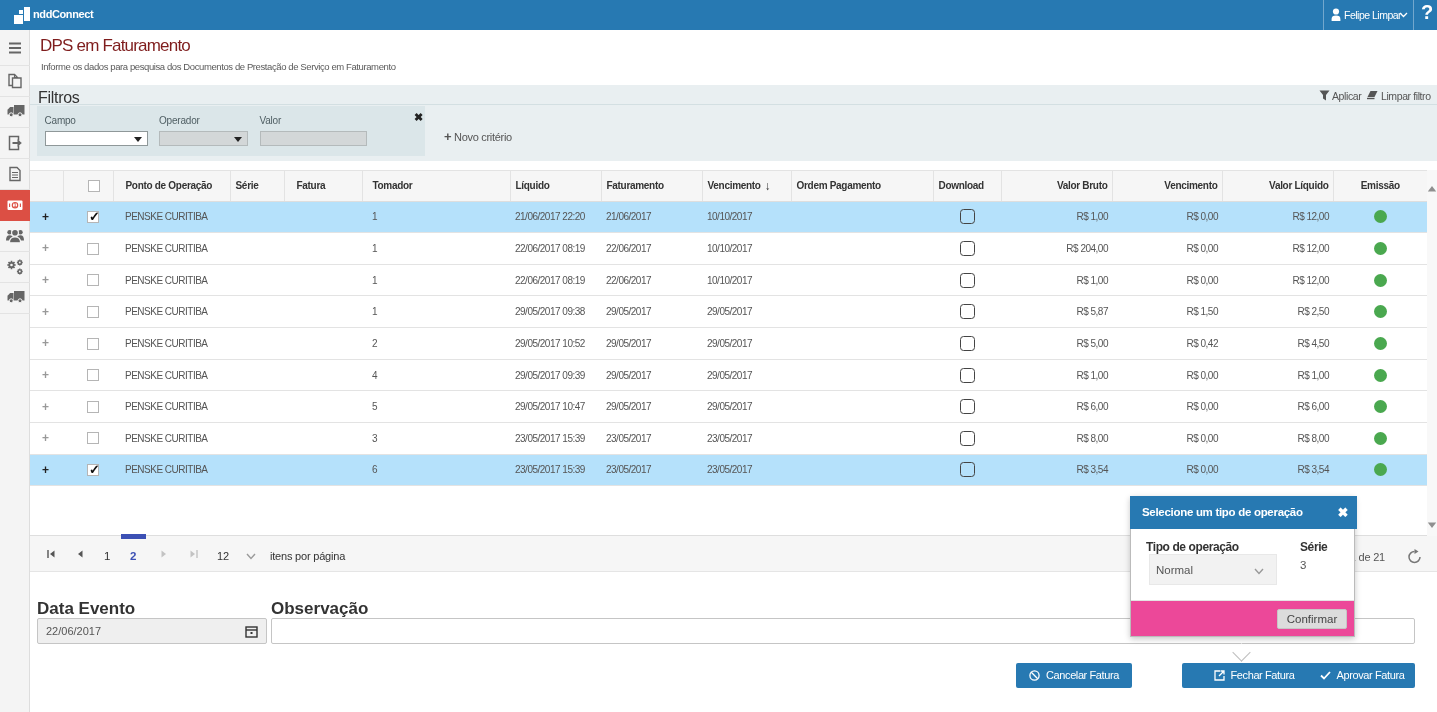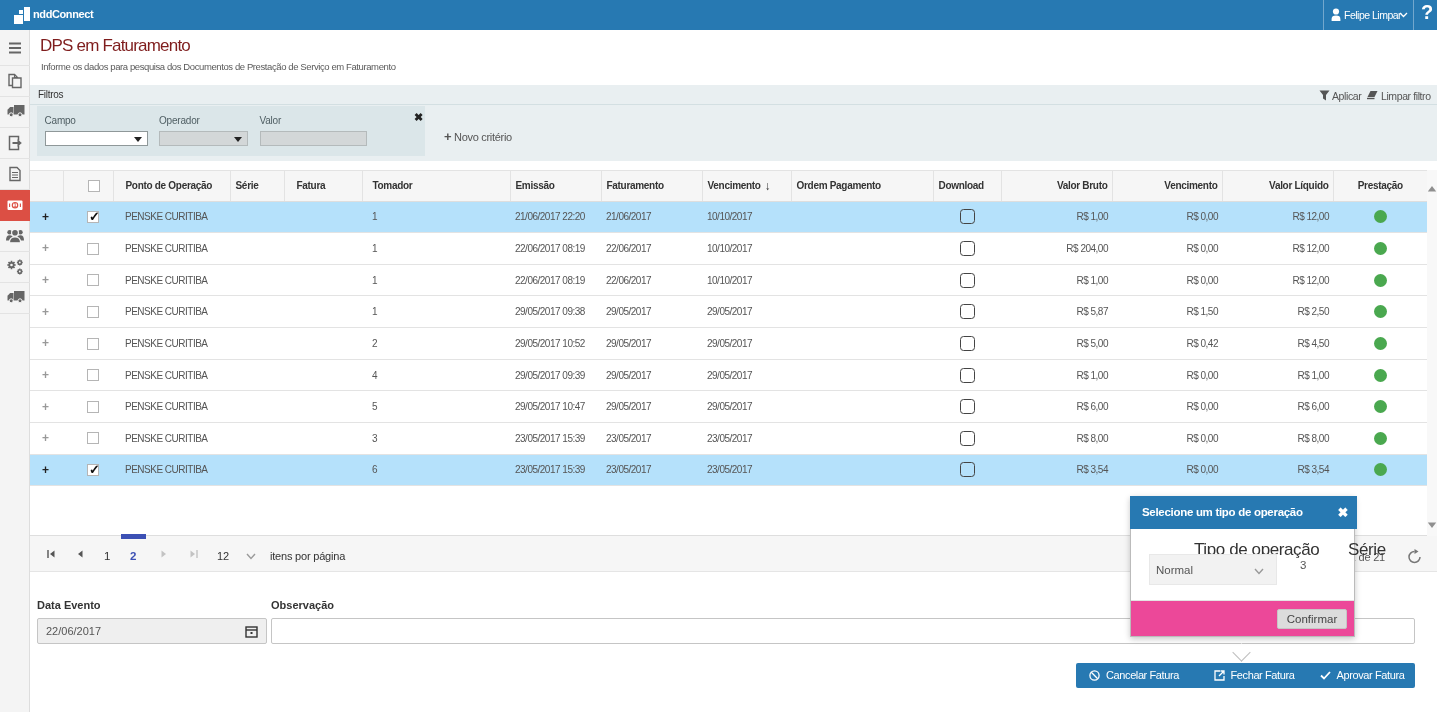--- a/index.html
+++ b/index.html
@@ -21,21 +21,21 @@
 .sb-item svg { position:absolute; left:7px; top:7px; }
 .sb-item.active { background:#dc4f44; border-bottom:1px solid #dc4f44; }
 
 
 #title { position:absolute; left:40px; top:36px; font-size:17px; letter-spacing:-0.8px; color:#7f1d1d; }
 #subtitle { position:absolute; left:41px; top:61px; font-size:9.5px; letter-spacing:-0.4px; color:#5a5a5a; }
 
 
 #filters { position:absolute; left:30px; top:85px; width:1407px; height:76px; background:#e9eff1; }
 #filters .hd { position:absolute; left:0; top:0; width:1407px; height:20px; border-bottom:1px solid #d3dfe2; }
-#filters .hd .lbl { position:absolute; left:8px; top:4px; font-size:10px; letter-spacing:-0.3px; color:#333; }
+#filters .hd .lbl { position:absolute; left:8px; top:4px; font-size:16px; letter-spacing:-0.3px; color:#333; }
 .flink { position:absolute; top:5px; font-size:10.5px; letter-spacing:-0.4px; color:#555; white-space:nowrap; }
 #fcard { position:absolute; left:7px; top:21px; width:388px; height:50px; background:#dbe6e9; }
 #fcard .flbl { position:absolute; top:9px; font-size:10px; letter-spacing:-0.2px; color:#4f5e63; }
 .fsel { position:absolute; top:25px; height:15px; background:#fff; border:1px solid #8f9899; }
 .fsel.dis { background:#d3d7d8; border:1px solid #b4babb; }
 .fsel .arr { position:absolute; right:5px; top:5px; width:0; height:0; border-left:4px solid transparent; border-right:4px solid transparent; border-top:5px solid #222; }
 #fclose { position:absolute; left:377px; top:5px; font-size:11px; font-weight:bold; color:#222; }
 #novoc { position:absolute; left:414px; top:44px; font-size:11px; letter-spacing:-0.3px; color:#555; }
 
 
@@ -59,31 +59,31 @@
 #vscroll { position:absolute; left:1427px; top:170px; width:10px; height:366px; background:#f8f8f8; }
 
 
 #pager { position:absolute; left:30px; top:536px; width:1407px; height:36px; background:#f6f6f6; border-bottom:1px solid #e5e5e5; font-size:11.5px; letter-spacing:-0.2px; color:#333; }
 .pgi { position:absolute; top:0; height:36px; line-height:41px; text-align:center; }
 #pg2bar { position:absolute; left:91px; top:-2px; width:25px; height:4.5px; background:#3c50b4; }
 #pager .num { width:26px; }
 #pginfo { position:absolute; right:52px; top:15px; font-size:11px; color:#555; }
 
 
-.formlbl { position:absolute; top:599px; font-size:11px; font-weight:bold; color:#333; }
+.formlbl { position:absolute; top:599px; font-size:17px; font-weight:bold; color:#333; }
 .forminput { position:absolute; top:618px; height:26px; border:1px solid #c5c5c5; border-radius:2px; font-size:11px; color:#555; line-height:24px; padding-left:8px; }
 
 
 .bbtn { position:absolute; top:663px; height:25px; background:#2779b2; border-radius:2px; color:#fff; font-size:11px; letter-spacing:-0.4px; line-height:25px; text-align:center; }
 
 
 #popup { position:absolute; left:1130px; top:496px; width:225px; height:141px; background:#fff; border:1px solid #bbb; box-shadow:0 2px 6px rgba(0,0,0,.22); z-index:4; }
 #popup .phd { position:absolute; left:-1px; top:-1px; width:227px; height:33px; background:#2779b2; color:#fff; font-size:11.5px; letter-spacing:-0.3px; font-weight:bold; line-height:33px; padding-left:12px; }
 #popup .pclose { position:absolute; right:9px; top:0; font-size:13px; font-weight:bold; }
-#popup .plbl { position:absolute; top:43px; font-size:17px; letter-spacing:-0.4px; font-weight:normal; color:#333;margin-left:48px; }
+#popup .plbl { position:absolute; top:43px; font-size:12px; letter-spacing:-0.4px; font-weight:bold; color:#333; }
 #pdrop { position:absolute; left:18px; top:57px; width:128px; height:31px; background:#f2f2f2; border:1px solid #e8e8e8; font-size:11.5px; color:#555; line-height:30px; padding-left:6px; }
 #popup .pftr { position:absolute; left:0; bottom:0; width:100%; height:36px; background:#ec4899; border-top:1px solid #e3e3e3; }
 #pconfirm { position:absolute; right:7px; top:8px; width:70px; height:20px; background:#dcdcdc; border:1px solid #c6c6c6; border-radius:2px; font-size:11.5px; color:#444; text-align:center; line-height:18px; }
 #pcaret { position:absolute; left:1234.5px; top:646px; width:13px; height:13px; background:#fff; transform:rotate(45deg); border-right:1px solid #bdbdbd; border-bottom:1px solid #bdbdbd; z-index:3; }
 </style>
 </head>
 <body>
 
 <div id="topbar">
   <div class="sq" style="left:18.5px; top:9.5px; width:4px;  height:4px;"></div>
@@ -236,29 +236,29 @@
         <col style="width:94px">
 </colgroup>
 <tbody>
         <tr>
 <th></th>
           <th style="padding:0;"><span class="cb"></span></th>
           <th>Ponto de Operação</th>
           <th class="p5">Série</th>
           <th>Fatura</th>
           <th class="p10">Tomador</th>
-          <th class="p5">Emissão</th>
+          <th class="p5">Líquido</th>
           <th class="p5">Faturamento</th>
           <th class="p5" style="position:relative;">Vencimento<span style="position:absolute; left:62px; top:8px; font-weight:normal; font-size:12px; letter-spacing:0;">↓</span></th>
           <th class="p5">Ordem Pagamento</th>
           <th class="p5">Download</th>
           <th class="rt">Valor Bruto</th>
           <th class="rt">Vencimento</th>
           <th class="rt">Valor Líquido</th>
-          <th class="ct">Prestação</th>
+          <th class="ct">Emissão</th>
 </tr>
 <tr class="sel">
 <td class="plus">+</td>
           <td style="padding:0;"><span class="cb ck"></span></td>
           <td>PENSKE CURITIBA</td>
           <td></td>
           <td></td>
           <td class="p10">1</td>
           <td class="p5">21/06/2017 22:20</td>
           <td class="p5">21/06/2017</td>
@@ -452,21 +452,21 @@
 <div class="forminput" style="left:37px; width:230px; background:#efefef;">22/06/2017
   <svg class="abs" style="right:8px; top:6px;" width="13" height="13" viewBox="0 0 13 13">
       <rect x="1" y="2" width="11" height="10" fill="none" stroke="#333" stroke-width="1.4"></rect>
       <path d="M1 5 h11" stroke="#333" stroke-width="1.4"></path>
       <rect x="5.5" y="7" width="2" height="2" fill="#333"></rect>
     </svg>
 </div>
 <div class="formlbl" style="left:271px;">Observação</div>
 <div class="forminput" style="left:271px; width:1144px; background:#fff;"></div>
 
-<div class="bbtn" style="left:1076px; width:116px;">
+<div class="bbtn" style="left:1016px; width:116px;">
   <svg style="vertical-align:-2px; margin-right:6px;" width="11" height="11" viewBox="0 0 11 11">
       <circle cx="5.5" cy="5.5" r="4.6" fill="none" stroke="#fff" stroke-width="1.3"></circle>
       <path d="M2.3 2.3 L8.7 8.7" stroke="#fff" stroke-width="1.3"></path>
     </svg>Cancelar Fatura</div>
 <div class="bbtn" style="left:1182px; width:144px;">
   <svg style="vertical-align:-2px; margin-right:6px;" width="11" height="11" viewBox="0 0 11 11">
       <path d="M6 1 H1 v9 h9 V6" fill="none" stroke="#fff" stroke-width="1.3"></path>
       <path d="M5 6 L10 1 M6.5 1 H10 V4.5" stroke="#fff" stroke-width="1.3" fill="none"></path>
     </svg>Fechar Fatura</div>
 <div class="bbtn" style="left:1309px; width:106px;">

